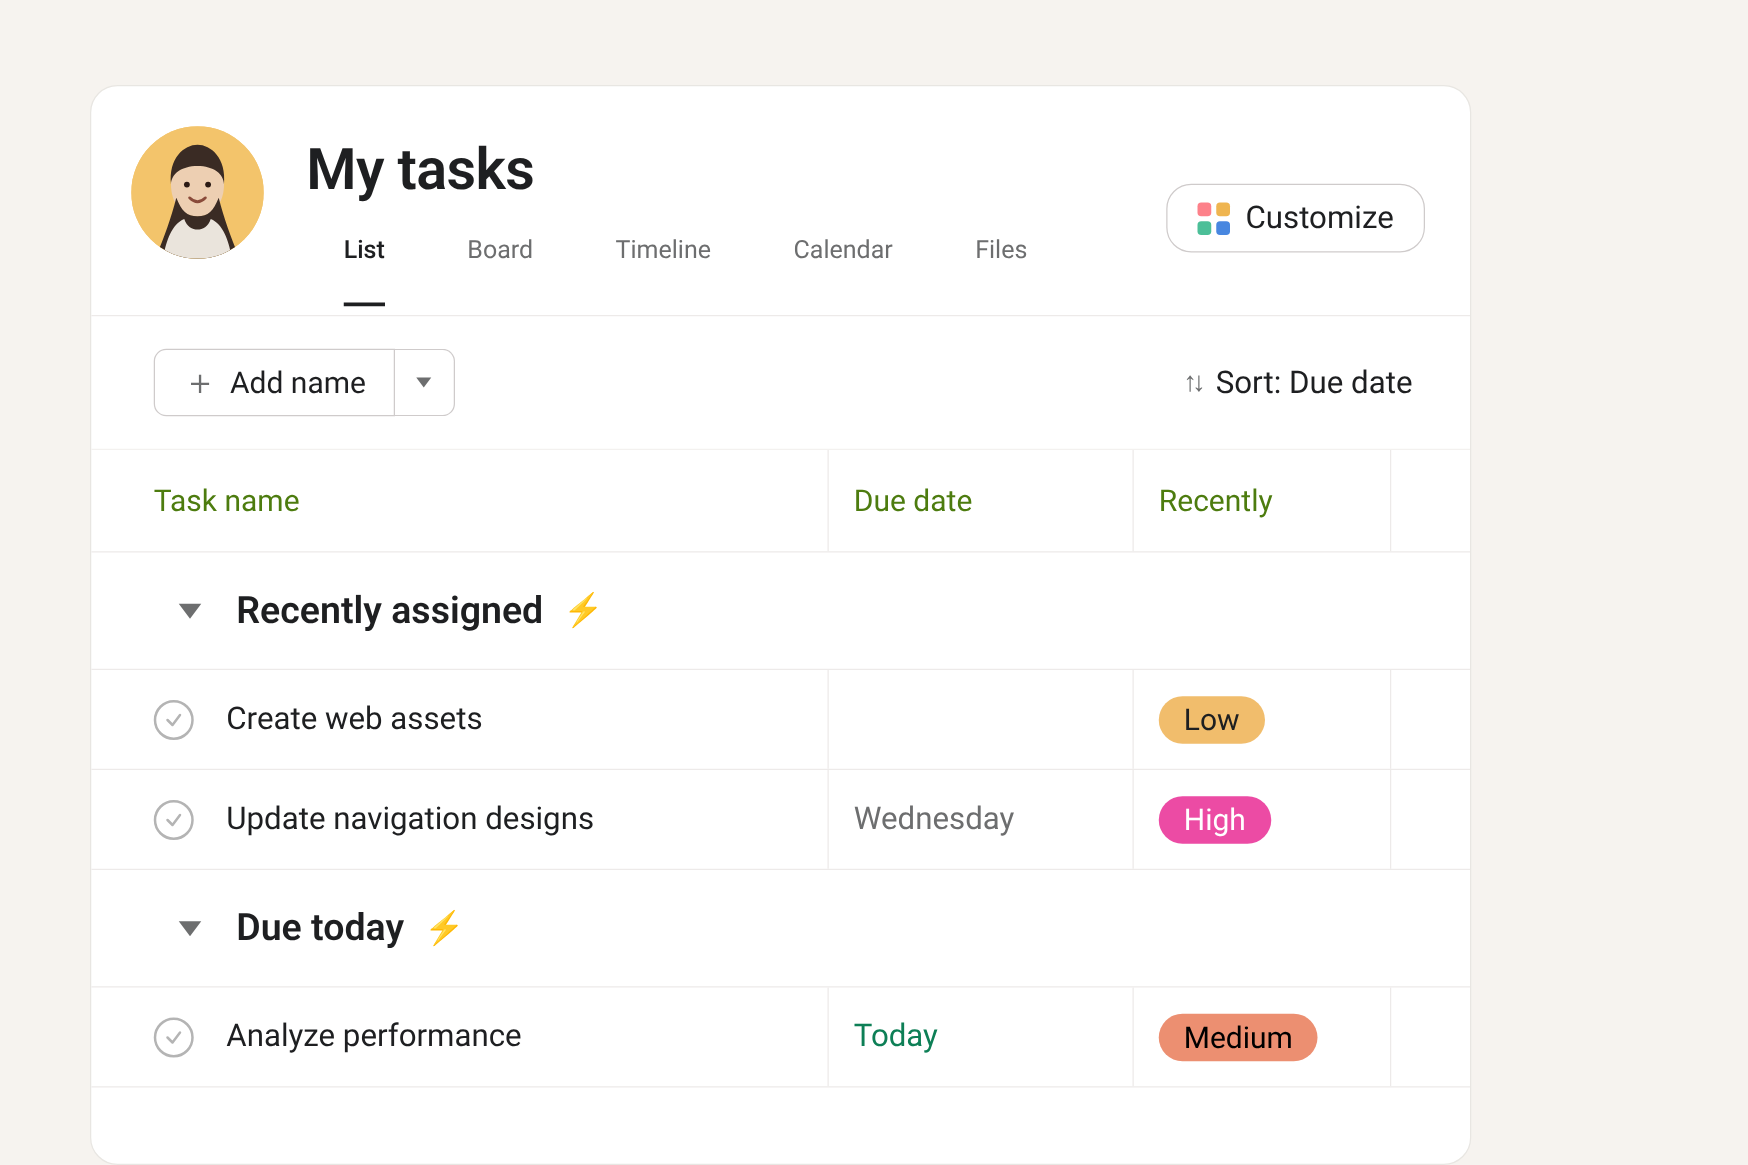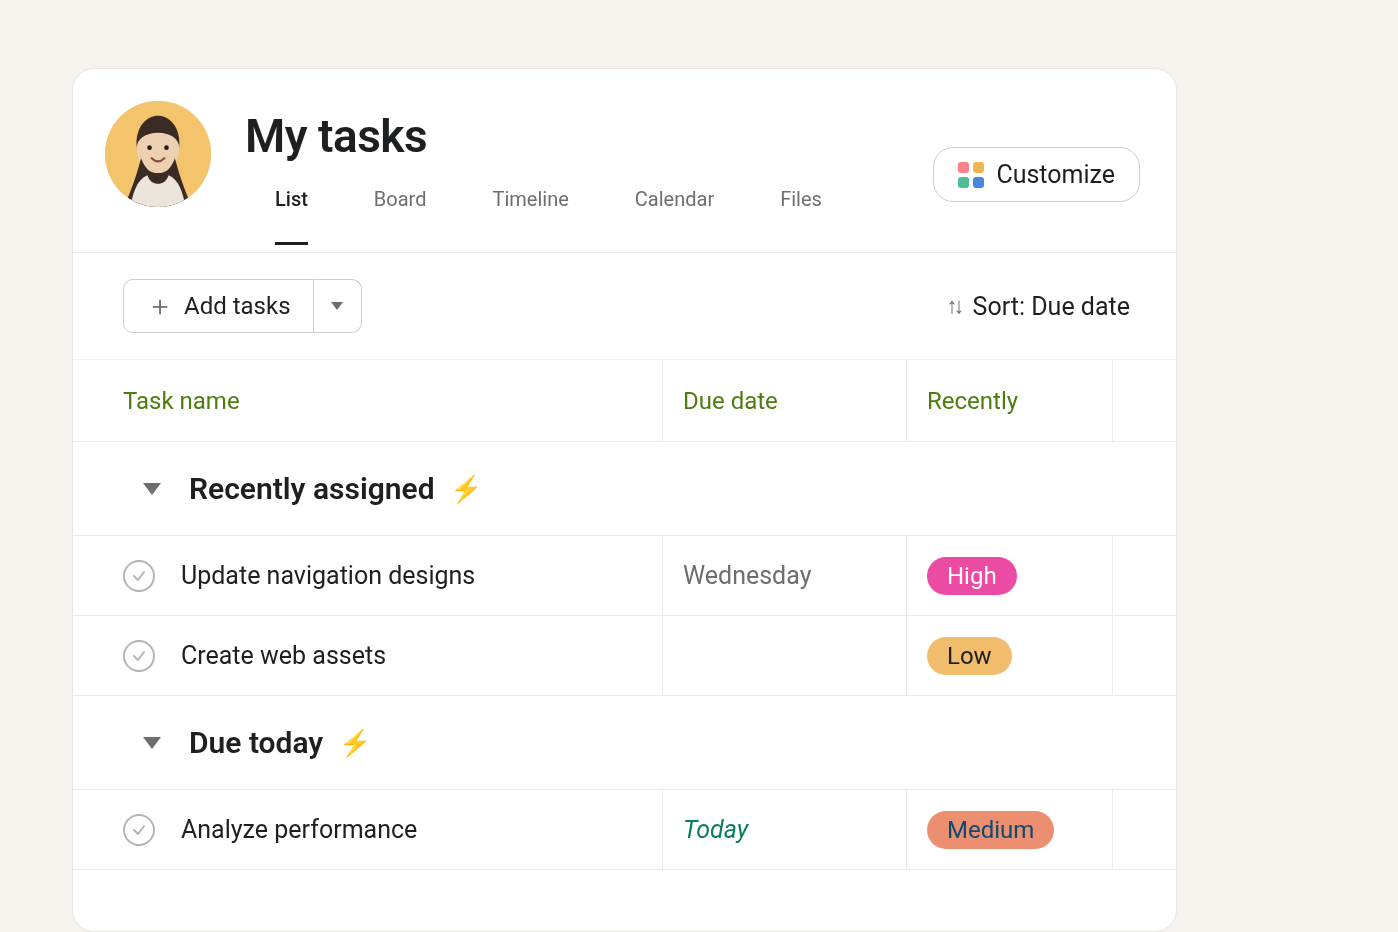--- a/index.html
+++ b/index.html
@@ -164,29 +164,29 @@
   .check-circle {
     width: 32px; height:32px; border:2px solid #b4b4b4; border-radius:50%;
     display:flex;align-items:center;justify-content:center;
     margin-right: 26px;
     flex-shrink:0;
     color:#b4b4b4;
   }
   .check-circle svg{width:16px;height:16px;}
   .task-name { font-size: 25px; color:#1e1f21;}
   .due { font-size:25px; color:#6d6e6f;}
-  .due.today { color:#0d7f56;font-style:italic;}
+  .due.today { color:#0d7f56;}
   .pill {
     display:inline-flex; align-items:center;
     padding: 5px 20px; border-radius: 999px;
     font-size: 24px; font-weight:400;
   }
   .pill-high   { background:#ec4ba4; color:#fff; }
   .pill-low    { background:#f1bd6c; color:#1e1f21;}
-  .pill-medium { background:#ec8f71; color:#0c4a6e;}
+  .pill-medium { background:#ec8f71; color:#000000;}
 </style>
 </head>
 <body>
 
 <div class="frame">
 
   <div class="header">
     <div class="avatar">
       <svg viewBox="0 0 100 100">
         <rect width="100" height="100" fill="#f3c46b"></rect>
@@ -217,21 +217,21 @@
           <span class="ci-d"></span>
       </span>
       <span>Customize</span>
     </div>
   </div>
 
   <div class="toolbar">
     <div class="add-task-group">
       <div class="add-task-btn">
         <span class="plus-icon">＋</span>
-        <span>Add tasks</span>
+        <span>Add name</span>
       </div>
       <div class="add-task-dd">
         <span class="chevron-down"></span>
       </div>
     </div>
     <div class="sort-control">
       <span class="sort-icon">↑↓</span>
       <span>Sort: Due date</span>
     </div>
   </div>
@@ -240,58 +240,58 @@
     <div>Task name</div>
     <div>Due date</div>
     <div>Recently</div>
     <div></div>
   </div>
 
   <div class="section-header">
     <span class="section-caret"></span>
     <span class="section-title">Recently assigned</span>
     <span class="bolt">⚡️</span>
+  </div>
+
+  <div class="task-row">
+    <div>
+      <span class="check-circle">
+        <svg viewBox="0 0 16 16">
+            <path d="M3 8 L7 12 L13 4" stroke="currentColor" stroke-width="2" fill="none" stroke-linecap="round" stroke-linejoin="round"></path>
+          </svg>
+      </span>
+      <span class="task-name">Create web assets</span>
+    </div>
+    <div>
+        <span class="due"></span>
+      </div>
+    <div>
+        <span class="pill pill-low">Low</span>
+      </div>
+    <div></div>
   </div>
 
   <div class="task-row">
     <div>
       <span class="check-circle">
         <svg viewBox="0 0 16 16">
             <path d="M3 8 L7 12 L13 4" stroke="currentColor" stroke-width="2" fill="none" stroke-linecap="round" stroke-linejoin="round"></path>
           </svg>
       </span>
       <span class="task-name">Update navigation designs</span>
     </div>
     <div>
         <span class="due">Wednesday</span>
       </div>
     <div>
         <span class="pill pill-high">High</span>
       </div>
     <div></div>
   </div>
 
-  <div class="task-row">
-    <div>
-      <span class="check-circle">
-        <svg viewBox="0 0 16 16">
-            <path d="M3 8 L7 12 L13 4" stroke="currentColor" stroke-width="2" fill="none" stroke-linecap="round" stroke-linejoin="round"></path>
-          </svg>
-      </span>
-      <span class="task-name">Create web assets</span>
-    </div>
-    <div>
-        <span class="due"></span>
-      </div>
-    <div>
-        <span class="pill pill-low">Low</span>
-      </div>
-    <div></div>
-  </div>
-
   <div class="section-header">
     <span class="section-caret"></span>
     <span class="section-title">Due today</span>
     <span class="bolt">⚡️</span>
   </div>
 
   <div class="task-row">
     <div>
       <span class="check-circle">
         <svg viewBox="0 0 16 16">

